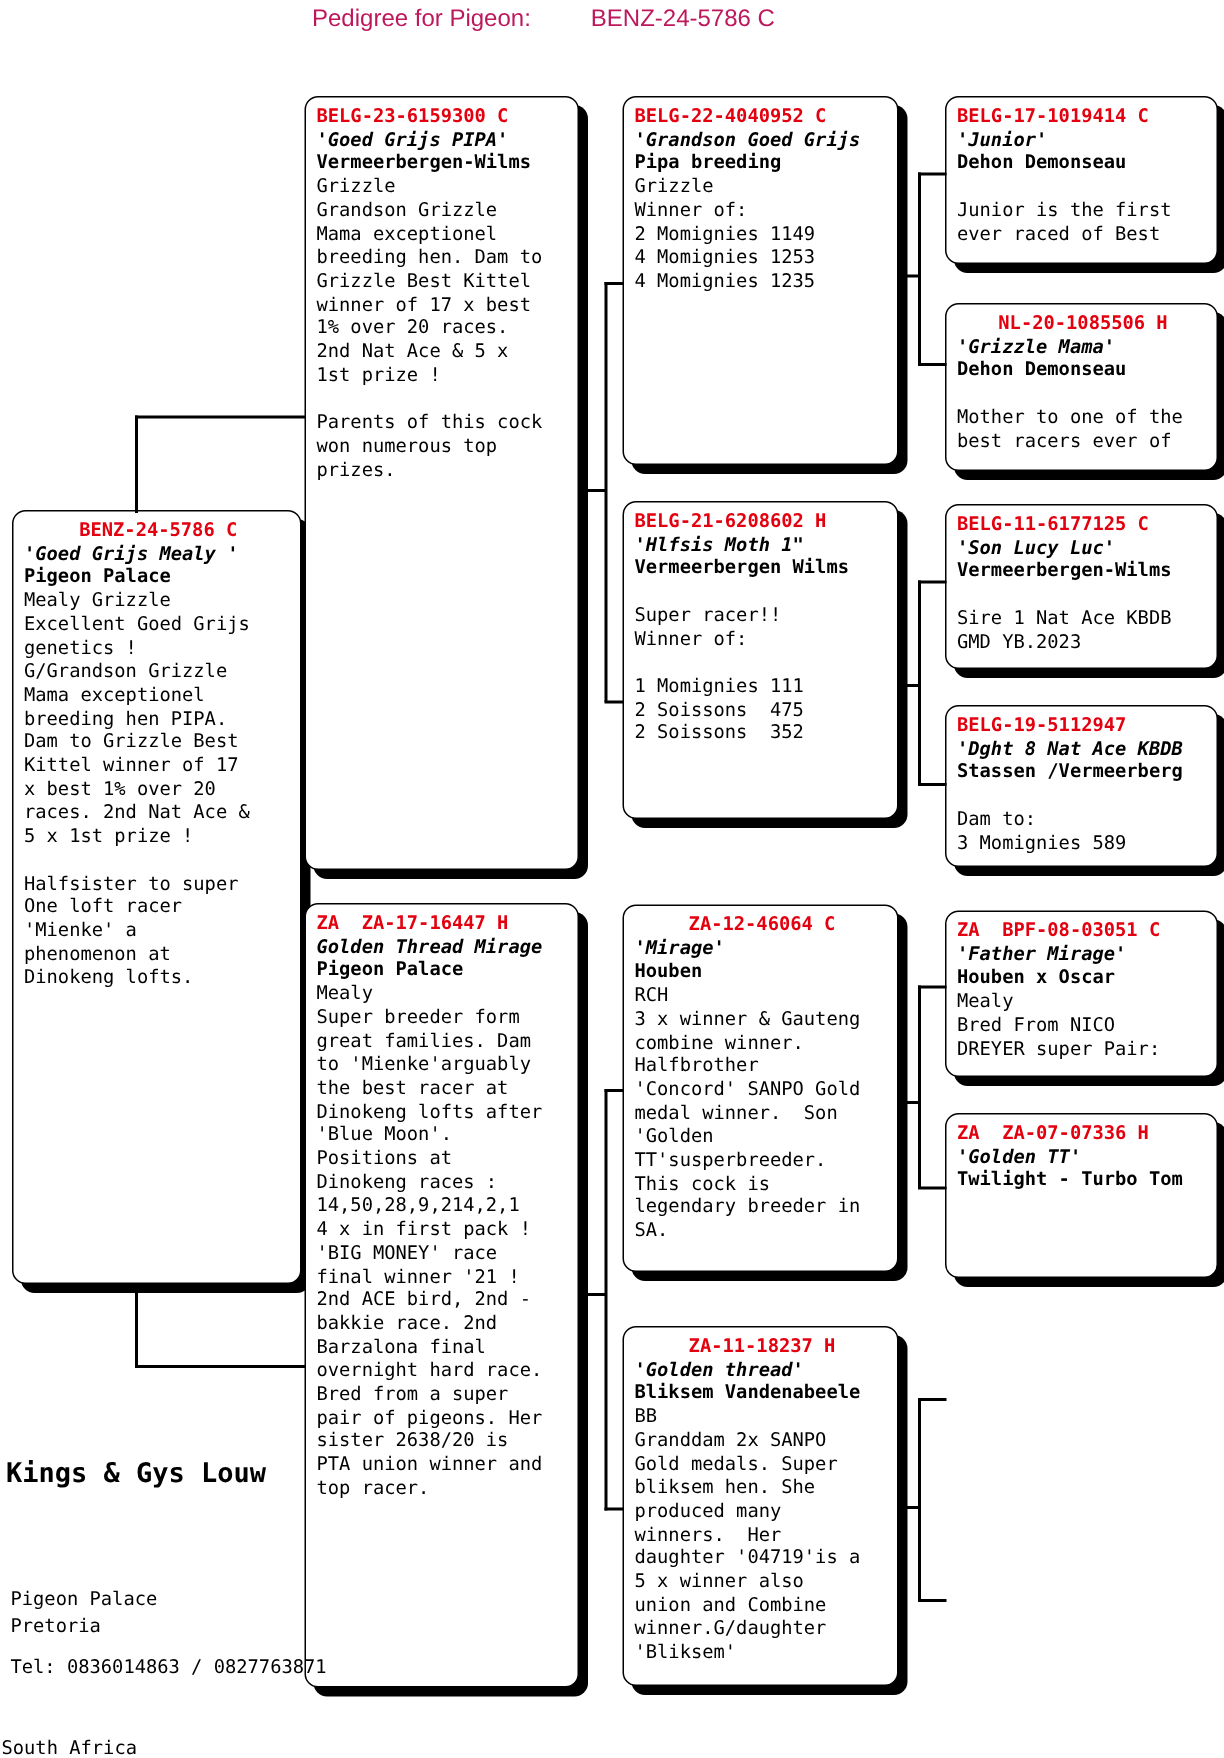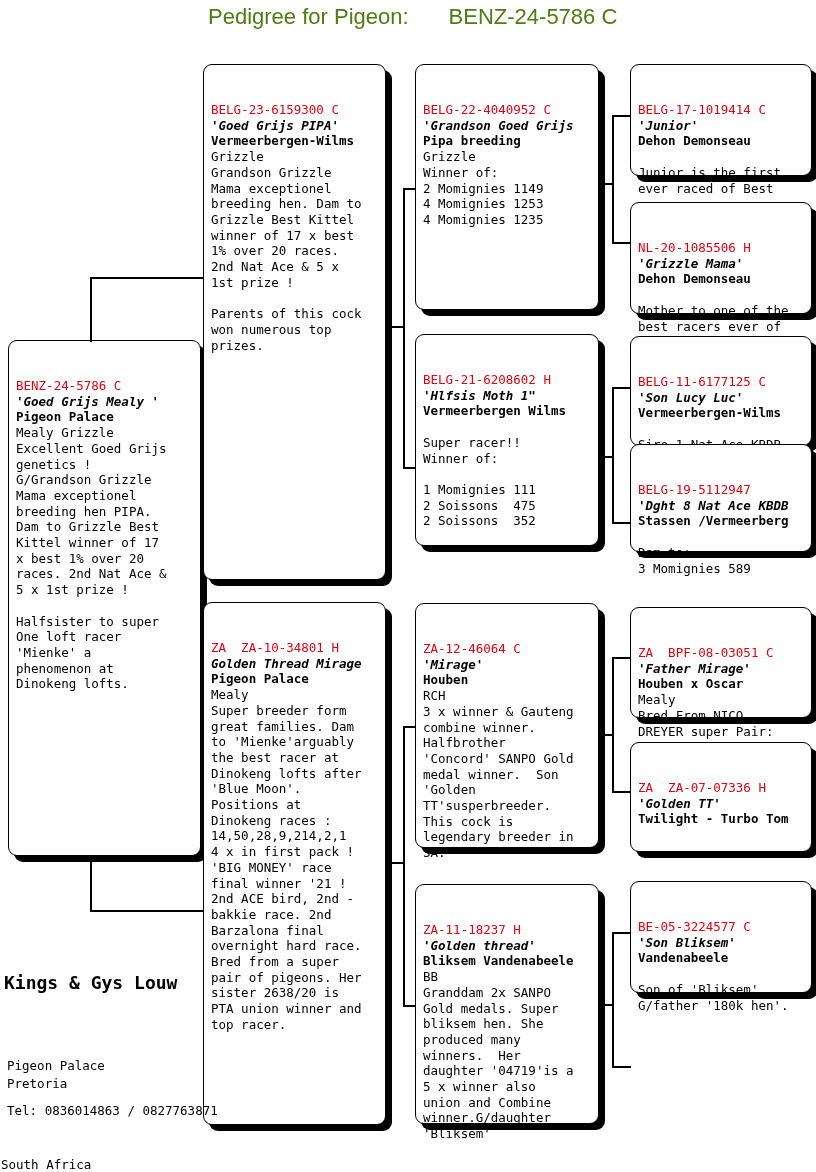--- a/index.html
+++ b/index.html
@@ -4,33 +4,33 @@
 <style>
   * { margin:0; padding:0; box-sizing:border-box; }
   html,body { background:#fff; }
   #page {
     position:relative; width:816px; height:1172px; background:#fff;
     font-family:"DejaVu Sans Mono", monospace; color:#000;
     --red:#e3000f;
   }
   .title {
     position:absolute; left:208px; top:4px;
-    font-family:"Liberation Sans", sans-serif; font-size:22px; color:#4d7c0f;
+    font-family:"Liberation Sans", sans-serif; font-size:16px; color:#be185d;
     white-space:pre;
   }
   .title .ring { margin-left:40px; }
   .box {
     position:absolute; background:#fff;
     border:1.6px solid #000; border-radius:9px;
     box-shadow:6px 6px 0 0 #000;
     padding:4px 5px 0 7px;
     font-size:12.5px; line-height:15.7px;
   }
-  .hdr { font-weight:normal; color:var(--red); white-space:pre; min-height:15.7px;margin-top:33px; }
-  .center-hdr .hdr { }
+  .hdr { font-weight:bold; color:var(--red); white-space:pre; min-height:15.7px; }
+  .center-hdr .hdr { text-align:center; }
   .nm  { font-style:italic; font-weight:bold; white-space:pre; min-height:15.7px; }
   .st  { font-weight:bold; white-space:pre; min-height:15.7px; }
   .bd  { white-space:pre; }
   .line { position:absolute; background:#000; }
   .breeder-name { position:absolute; left:4px; top:972px; font-size:18px; font-weight:bold; white-space:pre; }
   .breeder-line { position:absolute; font-size:12.5px; white-space:pre; }
   .footer {
     position:absolute; right:2px; top:1134px;
     font-size:11.5px; font-style:italic; white-space:pre;margin-top:42px;
   }
@@ -78,21 +78,21 @@
 1% over 20 races.
 2nd Nat Ace &amp; 5 x
 1st prize !
 
 Parents of this cock
 won numerous top
 prizes.</div>
   </div>
 
   <div class="box" style="left:203px;top:602px;width:183px;height:523px">
-    <div class="hdr">ZA  ZA-10-34801 H</div>
+    <div class="hdr">ZA  ZA-17-16447 H</div>
     <div class="nm">Golden Thread Mirage</div>
     <div class="st">Pigeon Palace</div>
     <div class="bd">Mealy
 Super breeder form
 great families. Dam
 to 'Mienke'arguably
 the best racer at
 Dinokeng lofts after
 'Blue Moon'.
 Positions at
@@ -190,21 +190,21 @@
 
   <div class="box" style="left:630px;top:336px;width:182px;height:110px">
     <div class="hdr">BELG-11-6177125 C</div>
     <div class="nm">'Son Lucy Luc'</div>
     <div class="st">Vermeerbergen-Wilms</div>
     <div class="bd">
 Sire 1 Nat Ace KBDB
 GMD YB.2023</div>
   </div>
 
-  <div class="box" style="left:630px;top:444px;width:182px;height:108px">
+  <div class="box" style="left:630px;top:470px;width:182px;height:108px">
     <div class="hdr">BELG-19-5112947</div>
     <div class="nm">'Dght 8 Nat Ace KBDB</div>
     <div class="st">Stassen /Vermeerberg</div>
     <div class="bd">
 Dam to:
 3 Momignies 589</div>
   </div>
 
   <div class="box" style="left:630px;top:607px;width:182px;height:111px">
     <div class="hdr">ZA  BPF-08-03051 C</div>
@@ -214,28 +214,20 @@
 Bred From NICO
 DREYER super Pair:</div>
   </div>
 
   <div class="box" style="left:630px;top:742px;width:182px;height:110px">
     <div class="hdr">ZA  ZA-07-07336 H</div>
     <div class="nm">'Golden TT'</div>
     <div class="st">Twilight - Turbo Tom</div>
   </div>
 
-  <div class="box center-hdr" style="left:630px;top:881px;width:182px;height:112px">
-    <div class="hdr">BE-05-3224577 C</div>
-    <div class="nm">'Son Bliksem'</div>
-    <div class="st">Vandenabeele</div>
-    <div class="bd">
-Son of 'Bliksem'.
-G/father '180k hen'.</div>
-  </div>
 
 
   <div class="breeder-name">Kings &amp; Gys Louw</div>
   <div class="breeder-line" style="left:7px;top:1058px">Pigeon Palace</div>
   <div class="breeder-line" style="left:7px;top:1076px">Pretoria</div>
   <div class="breeder-line" style="left:7px;top:1103px">Tel: 0836014863 / 0827763871</div>
   <div class="breeder-line" style="left:1px;top:1157px">South Africa</div>
 
   <div class="footer">07-05-2025   Compuclub © [9.42]  Kings &amp; Gys Louw</div>
 

